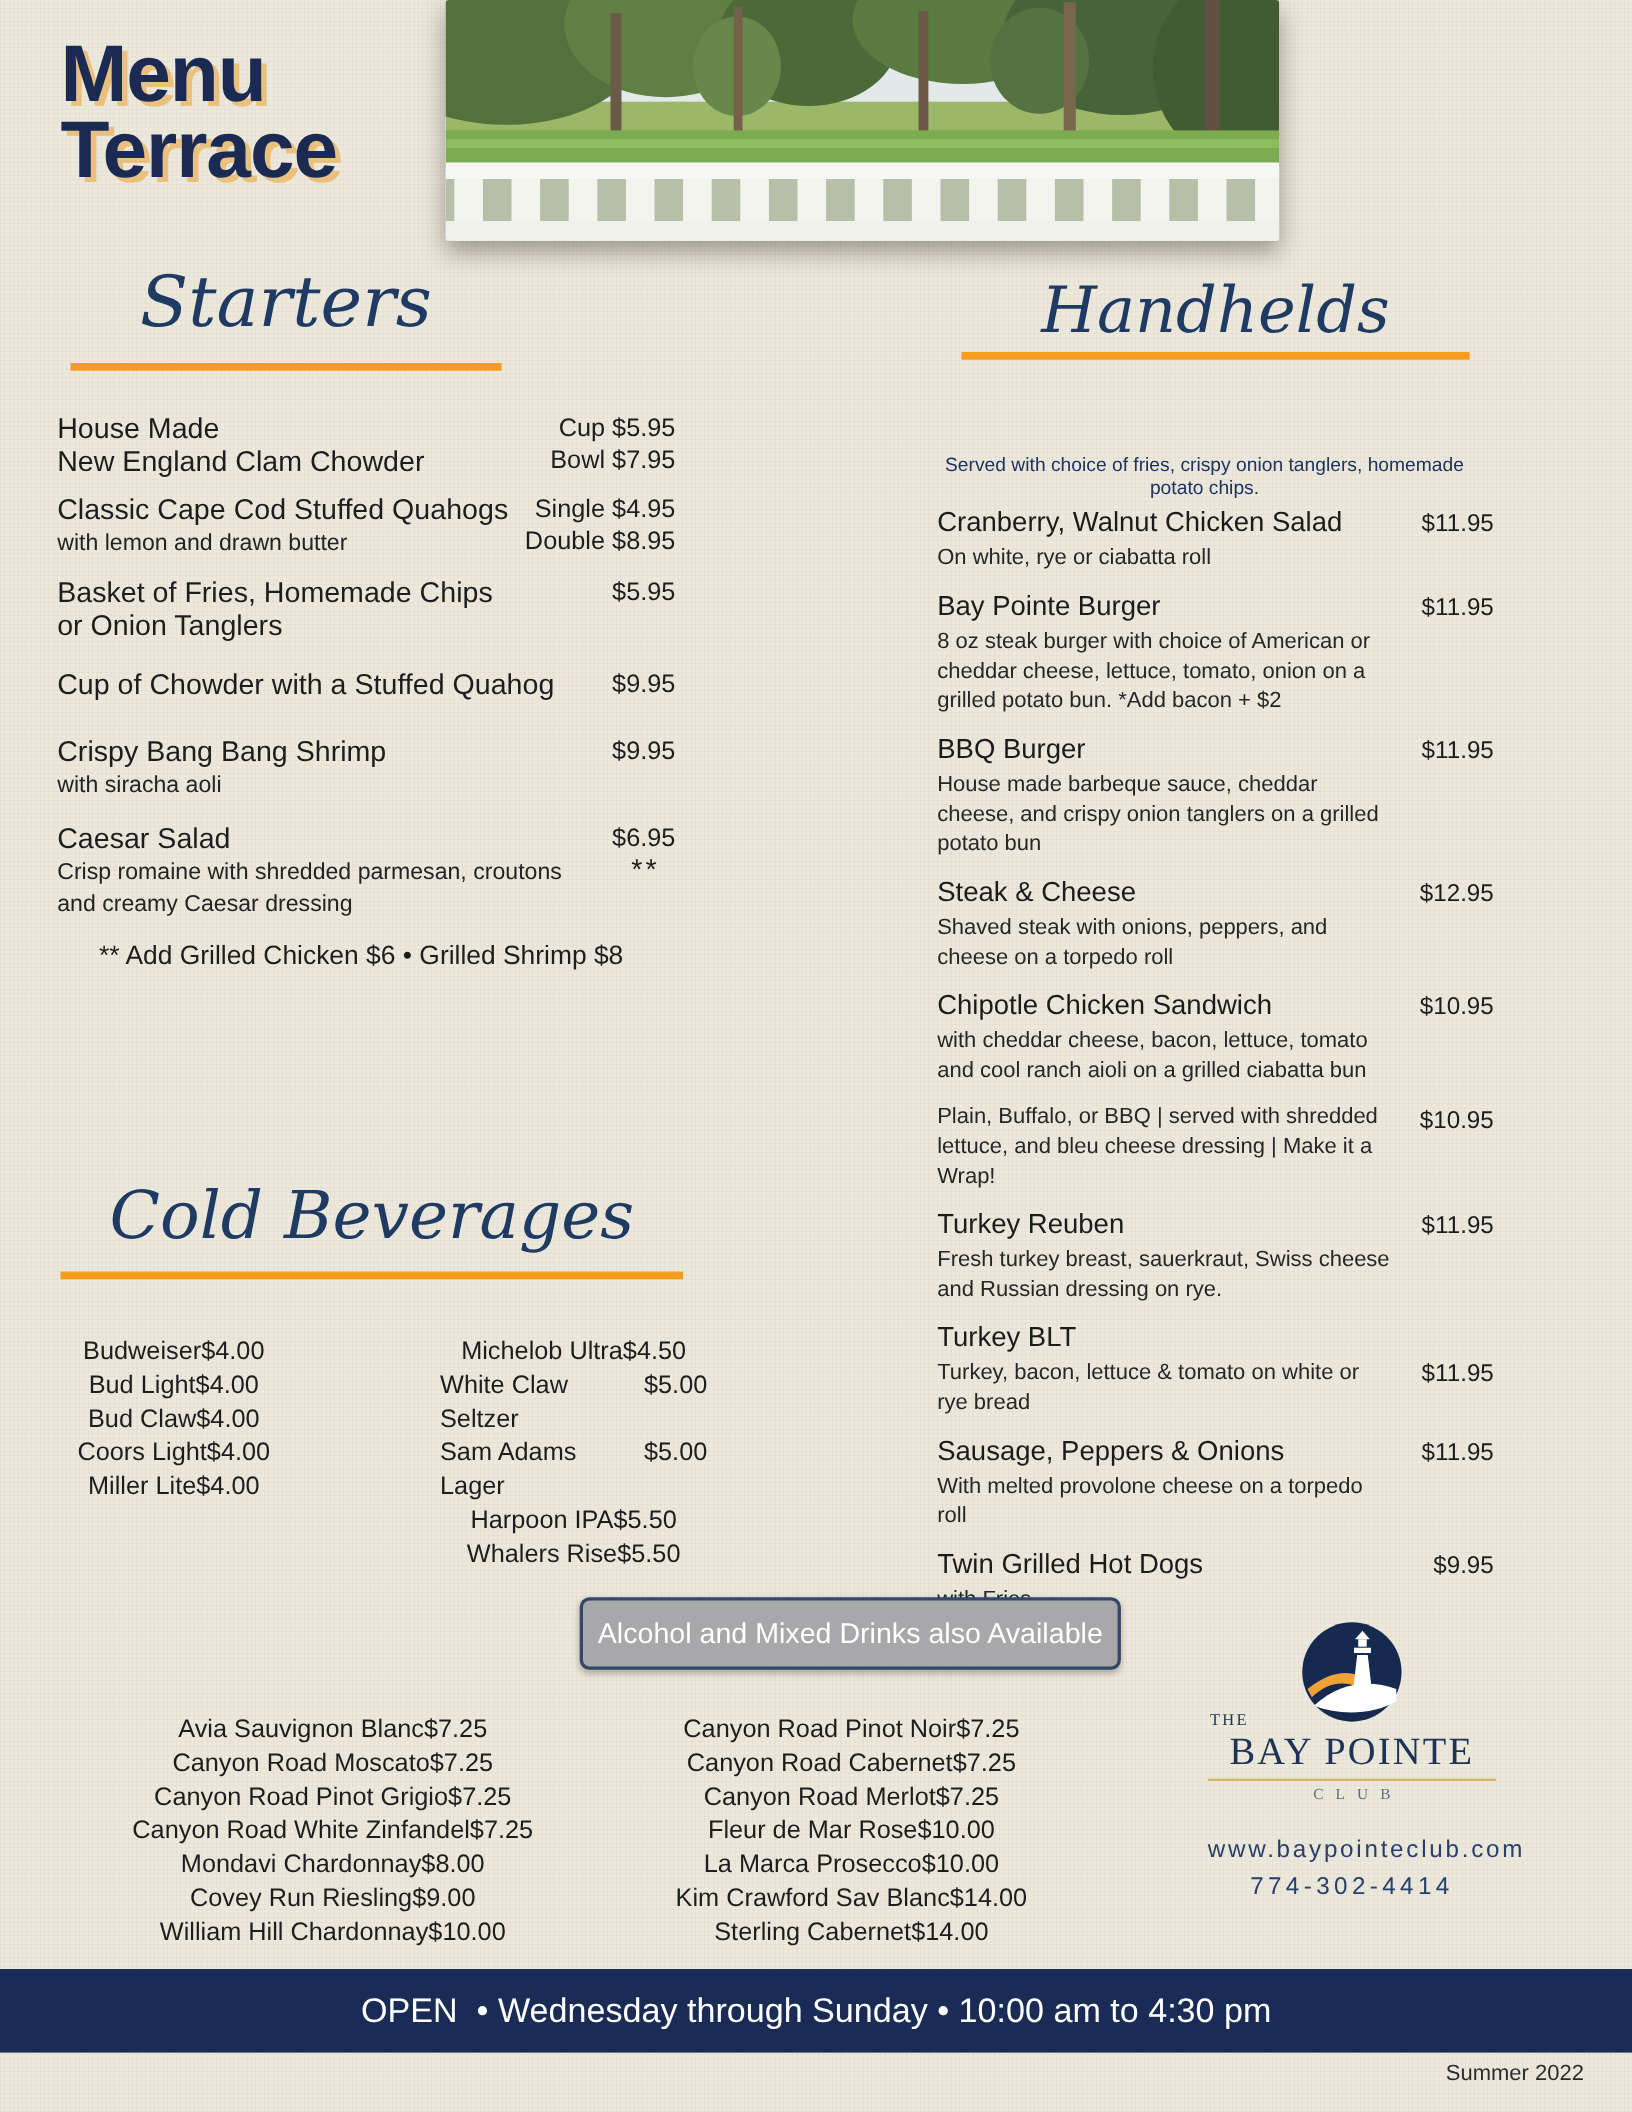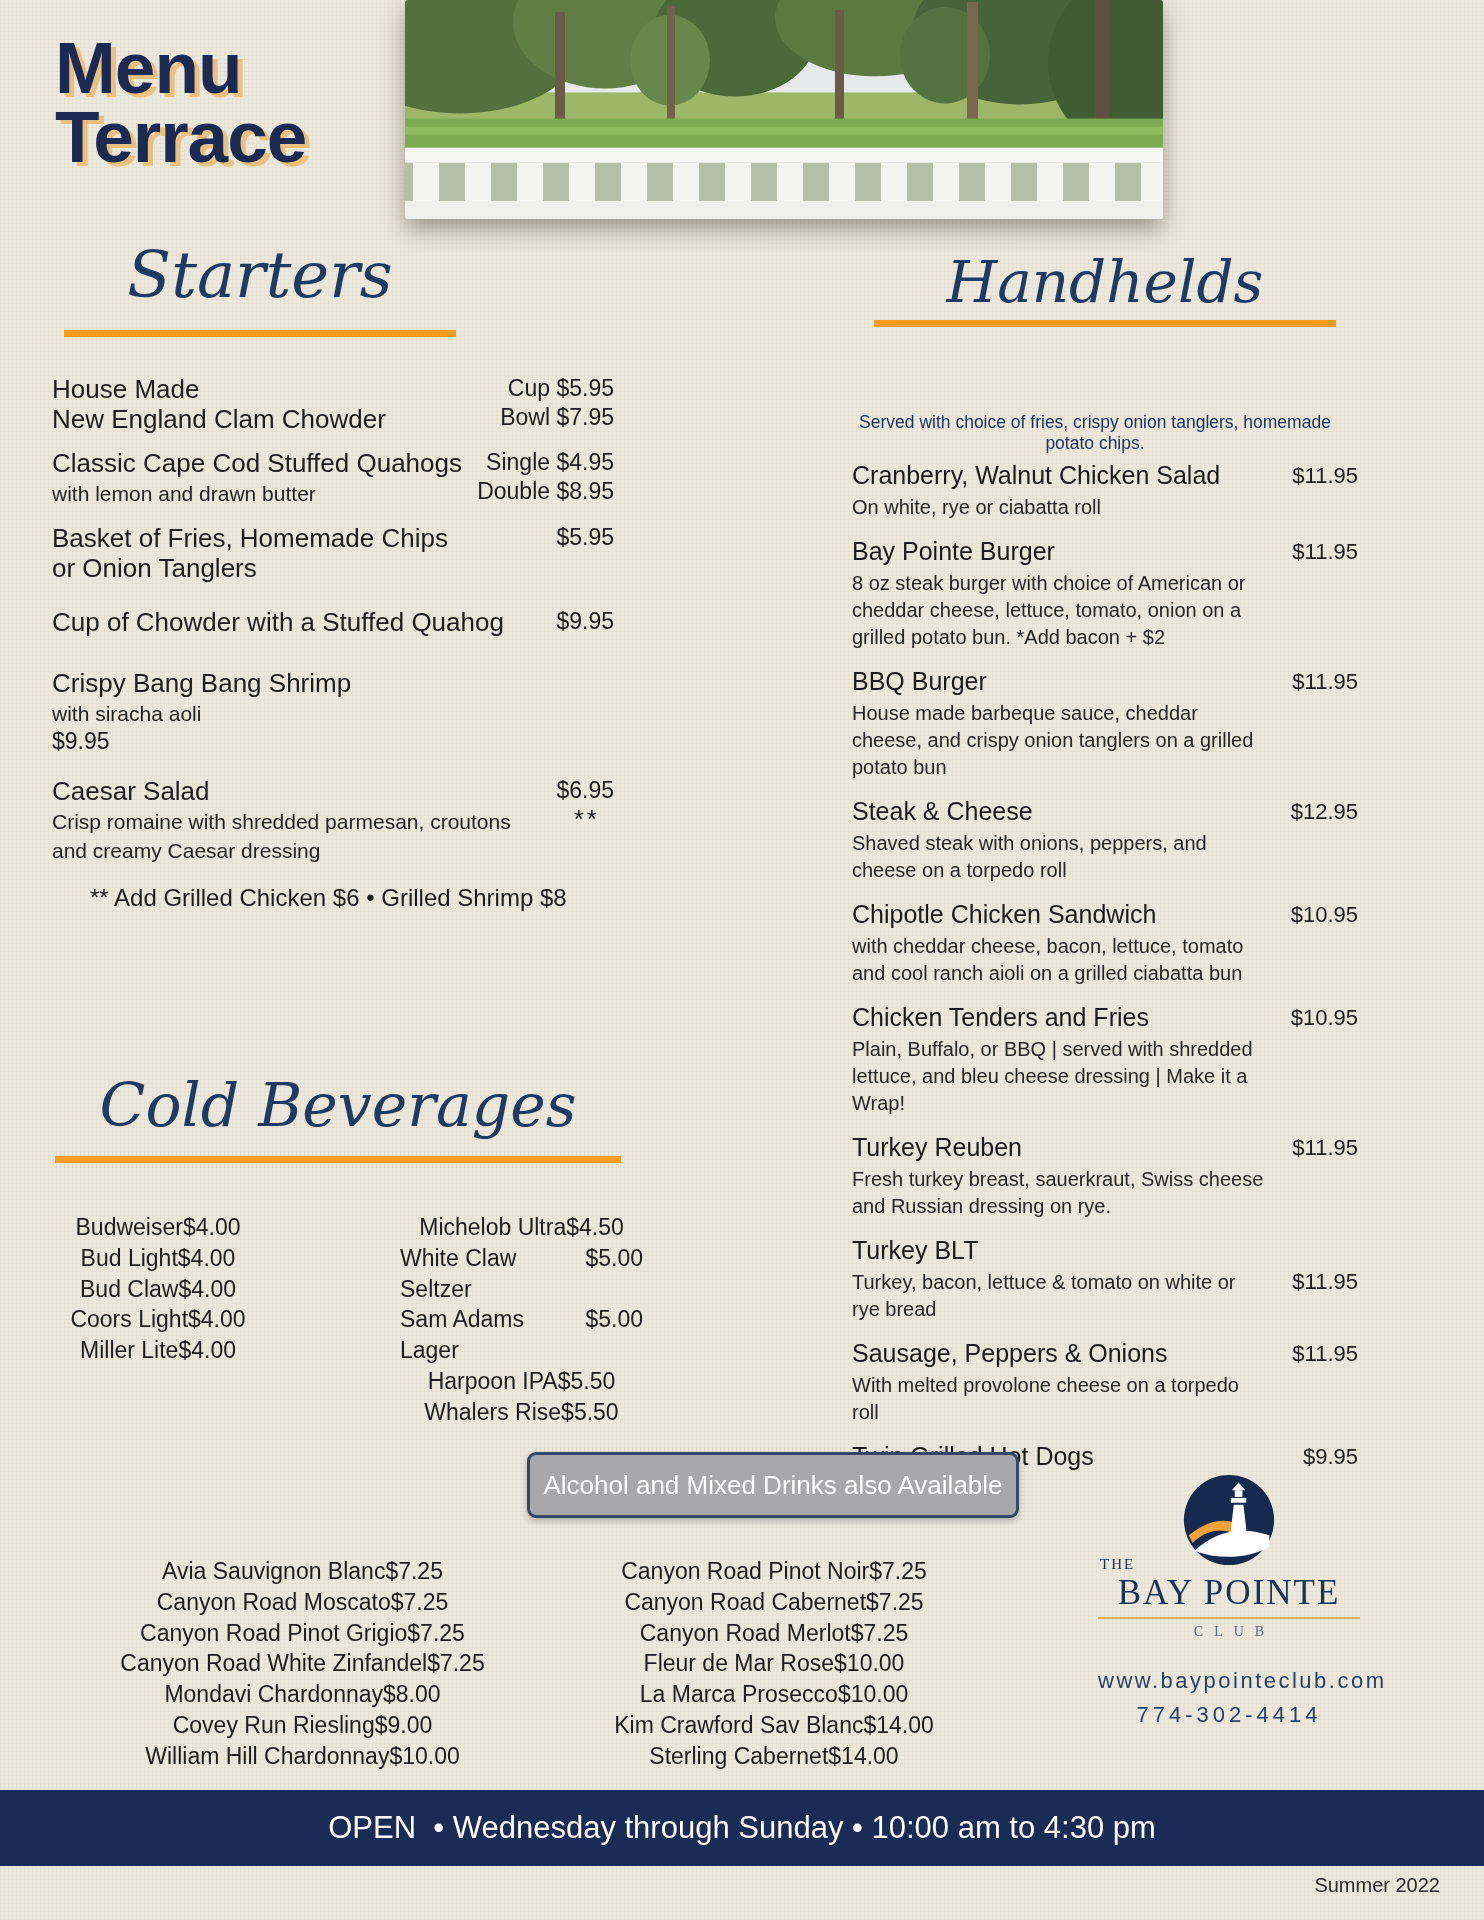--- a/index.html
+++ b/index.html
@@ -37,21 +37,21 @@
     font-size:17.5px;color:#1e3460;
   }
   
   .starters-list{position:absolute;left:52px;top:374px;width:562px;}
   .s-item{display:flex;justify-content:space-between;align-items:flex-start;}
   .s-name{font-size:26px;line-height:30px;color:#1d1d1d;}
   .s-desc{font-size:21px;line-height:26px;color:#232323;margin-top:3px;}
   .s-price{font-size:23px;line-height:29px;text-align:right;white-space:nowrap;}
   .s-price.stars{padding-right:14px;letter-spacing:3px;font-size:26px;}
   .mb1{margin-bottom:14px;}.mb2{margin-bottom:16px;}.mb3{margin-bottom:24px;}
-  .mb4{margin-bottom:31px;}.mb5{margin-bottom:20px;flex-direction:column;}
+  .mb4{margin-bottom:31px;}.mb5{margin-bottom:20px;}
   .s-note{margin:20px 0 0 38px;font-size:24px;color:#1d1d1d;}
   
   .hh-list{position:absolute;left:852px;top:460px;width:506px;}
   .hh-item{position:relative;padding-right:92px;margin-bottom:15px;}
   .hh-name{font-size:25px;line-height:31px;color:#1b1b1b;}
   .hh-desc{font-size:20px;line-height:27px;color:#262626;margin-top:3px;}
   .hh-price{position:absolute;right:0;top:3px;font-size:22px;white-space:nowrap;}
   .hh-price.low{top:34px;}
   
   .drink-col{position:absolute;}
@@ -222,21 +222,20 @@
       <div class="hh-name">Steak &amp; Cheese</div>
       <div class="hh-desc">Shaved steak with onions, peppers, and cheese on a torpedo roll</div>
       <div class="hh-price">$12.95</div>
     </div>
     <div class="hh-item">
       <div class="hh-name">Chipotle Chicken Sandwich</div>
       <div class="hh-desc">with cheddar cheese, bacon, lettuce, tomato and cool ranch aioli on a grilled ciabatta bun</div>
       <div class="hh-price">$10.95</div>
     </div>
     <div class="hh-item">
-      <div class="hh-name">Chicken Tenders and Fries</div>
       <div class="hh-desc">Plain, Buffalo, or BBQ | served with shredded lettuce, and bleu cheese dressing | Make it a Wrap!</div>
       <div class="hh-price">$10.95</div>
     </div>
     <div class="hh-item">
       <div class="hh-name">Turkey Reuben</div>
       <div class="hh-desc">Fresh turkey breast, sauerkraut, Swiss cheese and Russian dressing on rye.</div>
       <div class="hh-price">$11.95</div>
     </div>
     <div class="hh-item">
       <div class="hh-name">Turkey BLT</div>

